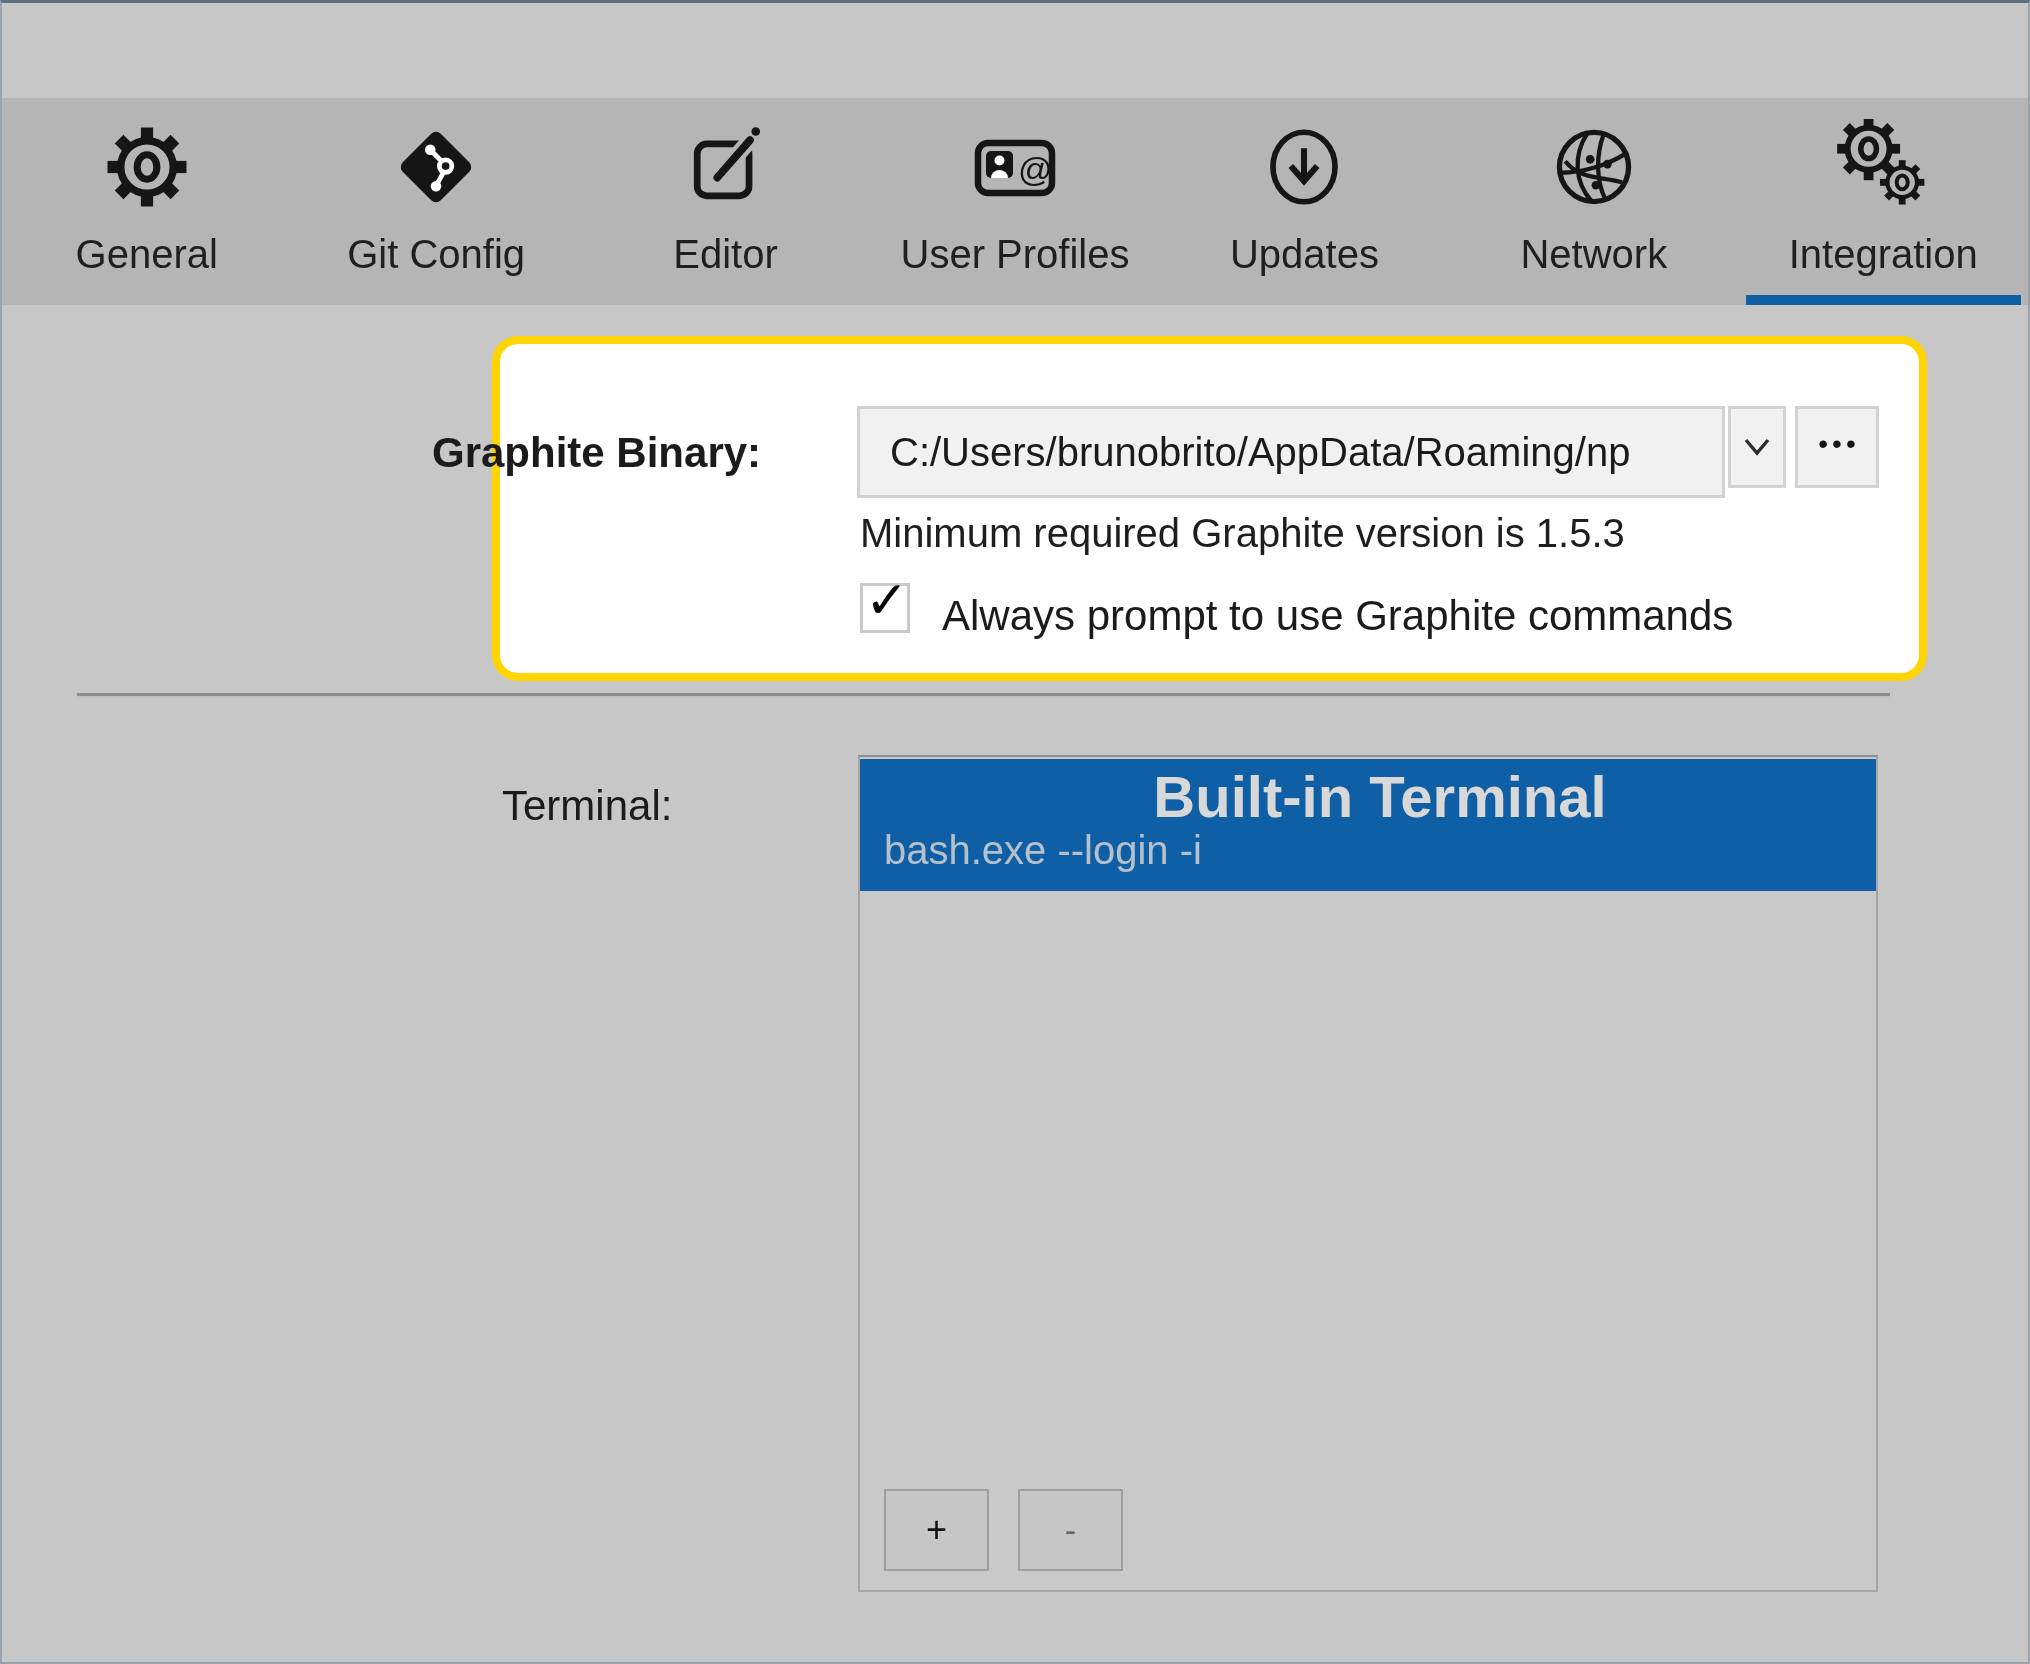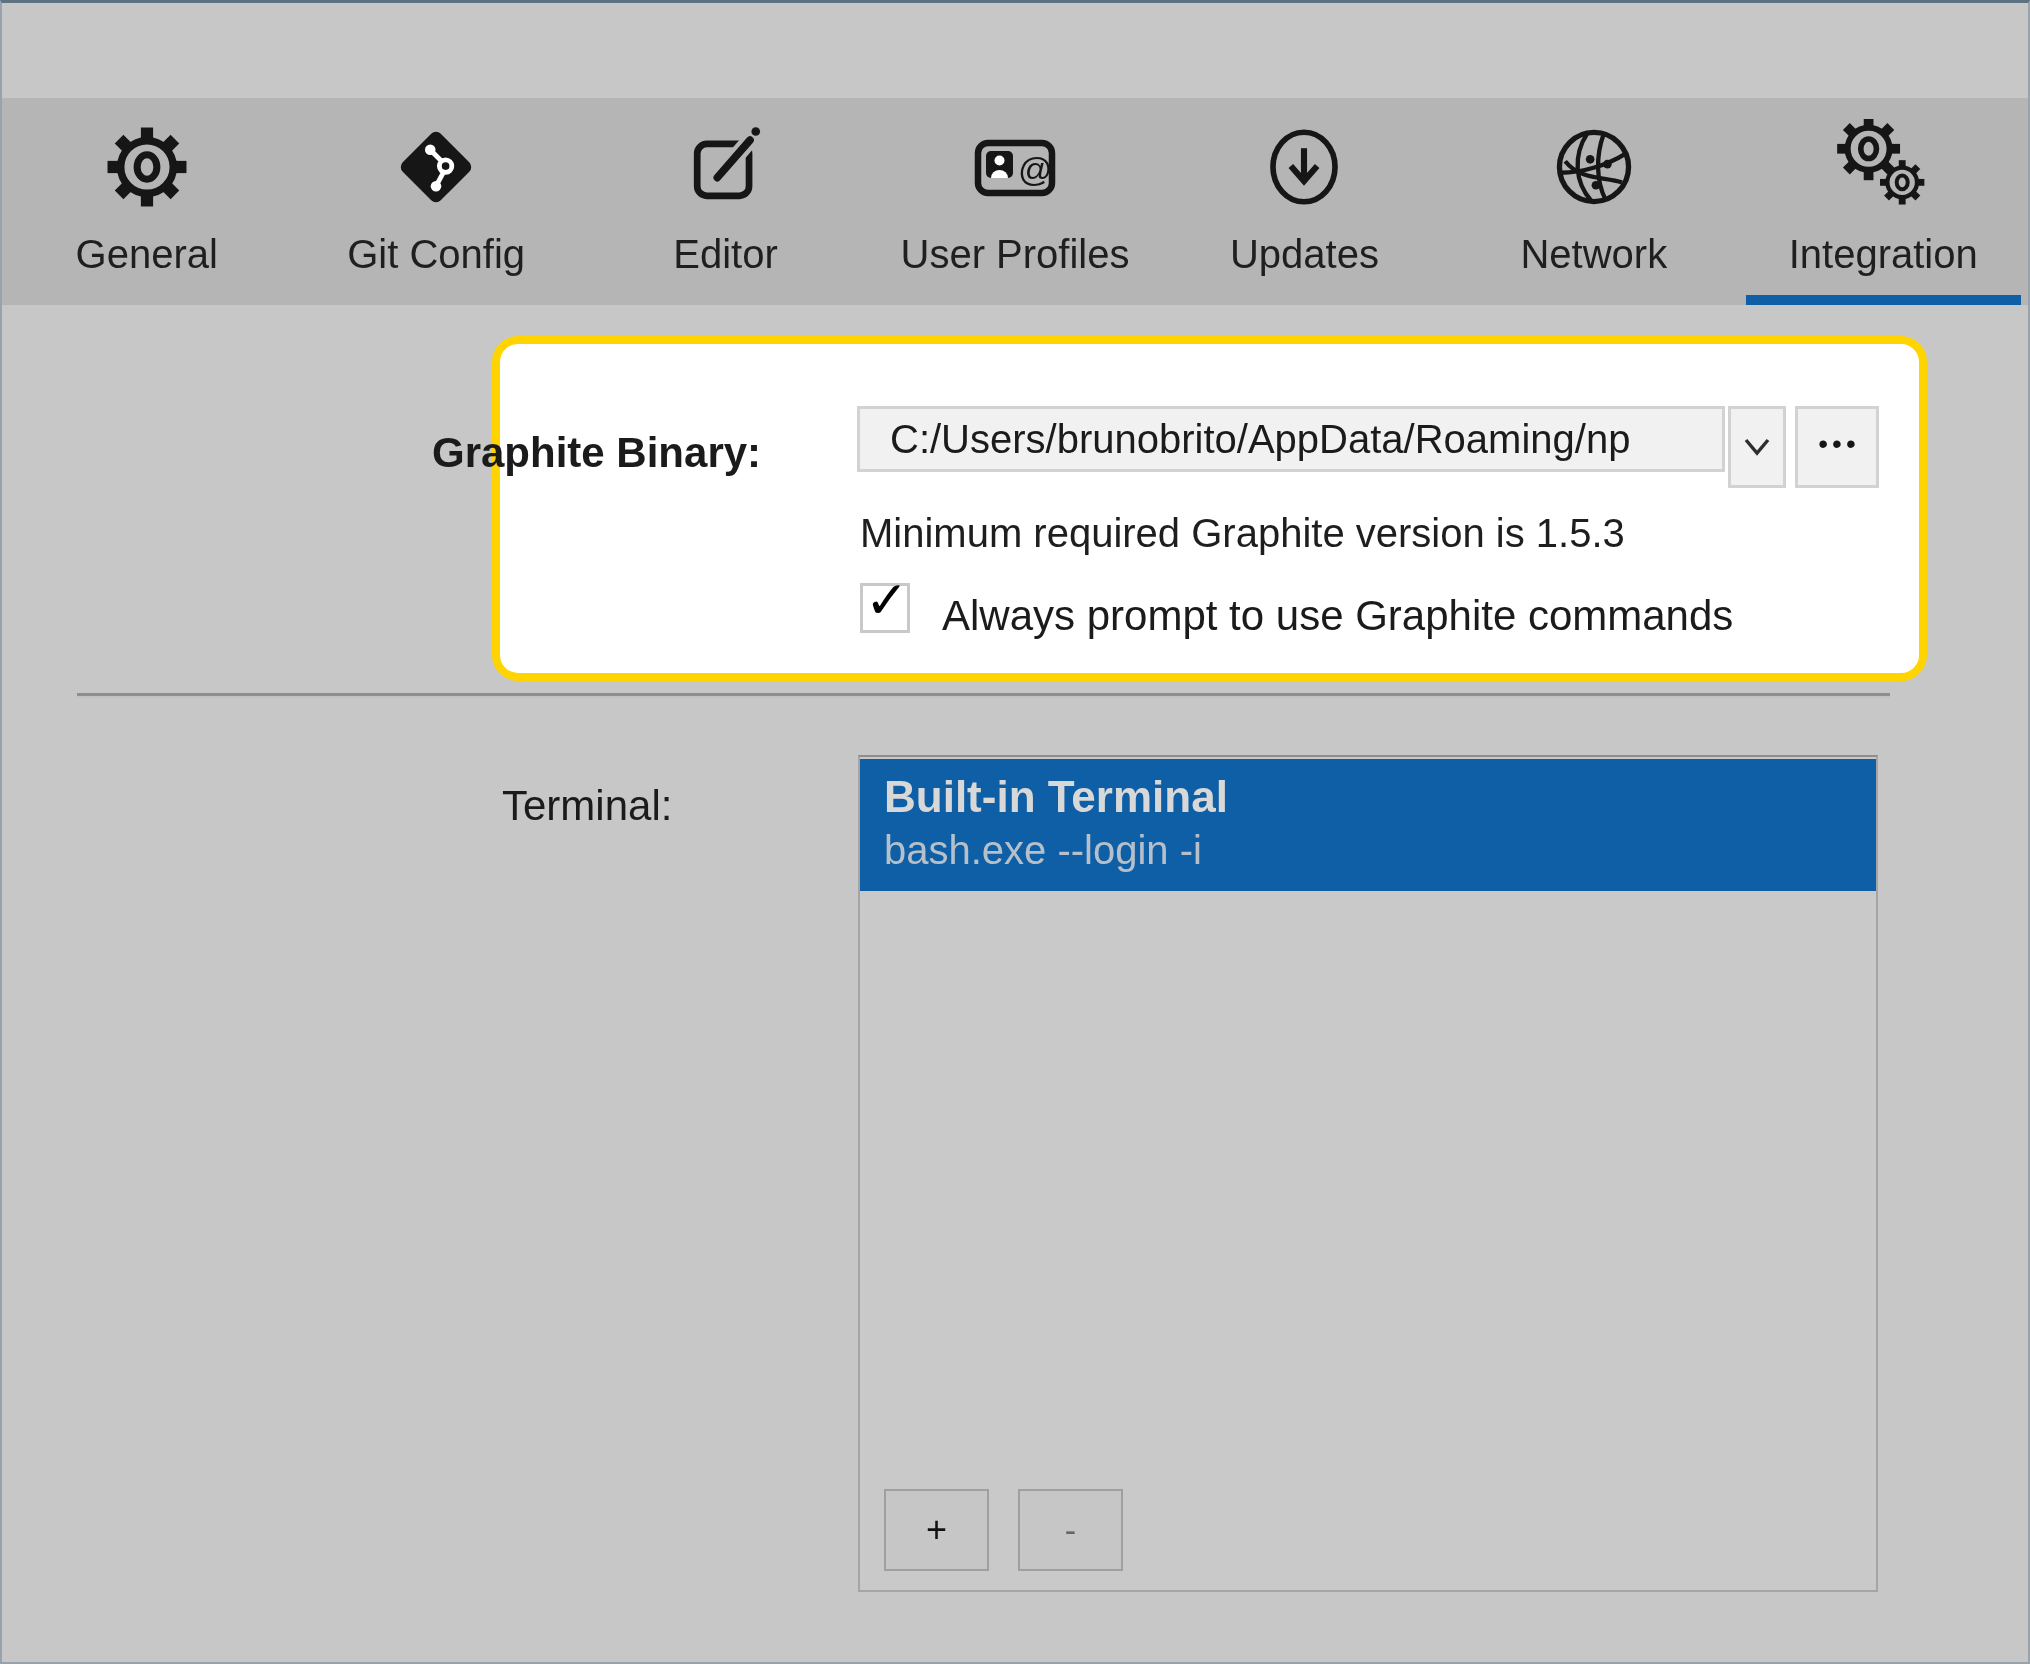--- a/index.html
+++ b/index.html
@@ -19,21 +19,21 @@
   .tabbar{position:absolute;left:0;top:95px;right:0;height:207px;background:#b5b5b5;display:flex;}
   .tab{flex:1;position:relative;display:flex;flex-direction:column;align-items:center;padding-top:18px;cursor:pointer;}
   .ticon{height:102px;display:flex;align-items:center;justify-content:center;}
   .tlabel{margin-top:14px;font-size:40px;color:#1f1f1f;white-space:nowrap;}
   .tab-underline{position:absolute;left:7px;right:7px;bottom:0;height:10px;background:var(--accent,#0e5fa6);}
   
   .hl-box{position:absolute;left:490px;top:333px;width:1435px;height:345px;box-sizing:border-box;
     background:#ffffff;border:8px solid var(--hl,#ffd400);border-radius:26px;}
   .field-label{position:absolute;font-size:42px;color:#1b1b1b;white-space:nowrap;}
   .graphite-label{left:430px;top:424px;width:400px;line-height:52px;font-weight:bold;}
-  .path-input{position:absolute;left:855px;top:403px;width:868px;height:66px;box-sizing:border-box;
+  .path-input{position:absolute;left:855px;top:403px;width:868px;height:92px;box-sizing:border-box;
     background:#f1f1f1;border:3px solid #d2d2d2;font-family:inherit;font-size:40px;color:#1b1b1b;
     padding:0 16px 0 30px;outline:none;white-space:nowrap;overflow:hidden;}
   .dropdown-btn{position:absolute;left:1726px;top:403px;width:58px;height:82px;box-sizing:border-box;
     background:#f1f1f1;border:3px solid #d2d2d2;display:flex;align-items:center;justify-content:center;
     cursor:pointer;padding:0;}
   .browse-btn{position:absolute;left:1793px;top:403px;width:84px;height:82px;box-sizing:border-box;
     background:#f1f1f1;border:3px solid #d2d2d2;display:flex;align-items:center;justify-content:center;
     font-family:inherit;font-size:28px;letter-spacing:4px;color:#161616;cursor:pointer;padding:0 0 6px 4px;}
   .hint{position:absolute;left:858px;top:506px;font-size:40px;color:#1e1e1e;line-height:48px;}
   .checkbox{position:absolute;left:858px;top:580px;width:50px;height:50px;box-sizing:border-box;
@@ -43,21 +43,21 @@
   .checkbox-label{left:940px;top:588px;line-height:50px;font-size:42px;}
   
   .divider{position:absolute;left:75px;top:690px;width:1813px;height:3px;background:#8f8f8f;
     border-bottom:2px solid #c2c2c2;}
   
   .terminal-label{left:500px;top:778px;width:338px;line-height:50px;}
   .listbox{position:absolute;left:856px;top:752px;width:1020px;height:837px;box-sizing:border-box;
     background:#c9c9c9;border:2px solid #a5a5a5;border-top-color:#8d8d8d;}
   .term-item{position:absolute;left:858px;top:756px;width:1016px;height:132px;box-sizing:border-box;
     background:var(--accent,#0e5fa6);padding:10px 0 0 24px;cursor:pointer;}
-  .item-title{font-size:44px;font-weight:bold;color:#d8d8d8;line-height:56px;white-space:nowrap;}
+  .item-title{font-size:58px;font-weight:bold;color:#d8d8d8;line-height:56px;white-space:nowrap;text-align:center;}
   .item-sub{font-size:40px;color:#b6c0cb;line-height:50px;white-space:nowrap;}
   .lb-btn{position:absolute;top:1486px;width:105px;height:82px;box-sizing:border-box;background:#c6c6c6;
     border:2px solid #9f9f9f;display:flex;align-items:center;justify-content:center;
     font-family:inherit;cursor:pointer;padding:0;}
   .add-btn{left:882px;font-size:36px;color:#111;}
   .remove-btn{left:1016px;font-size:34px;color:#666;}
   svg{display:block;}
 </style>
 </head>
 <body>

